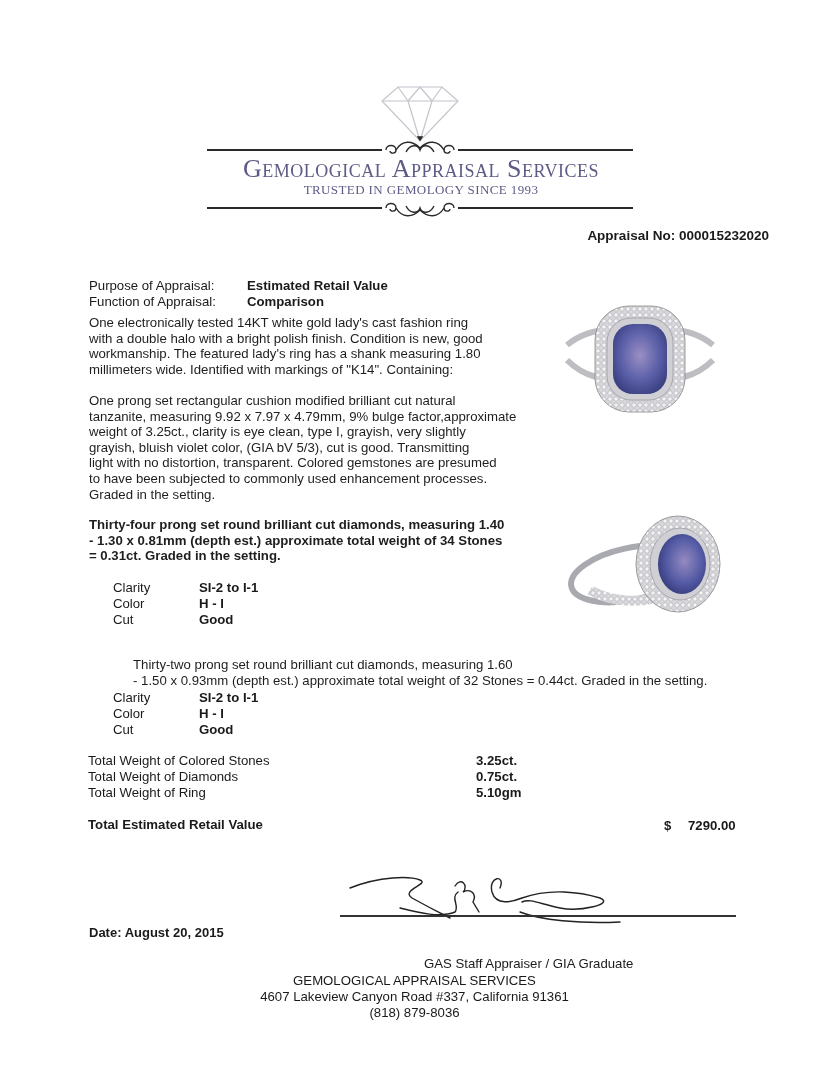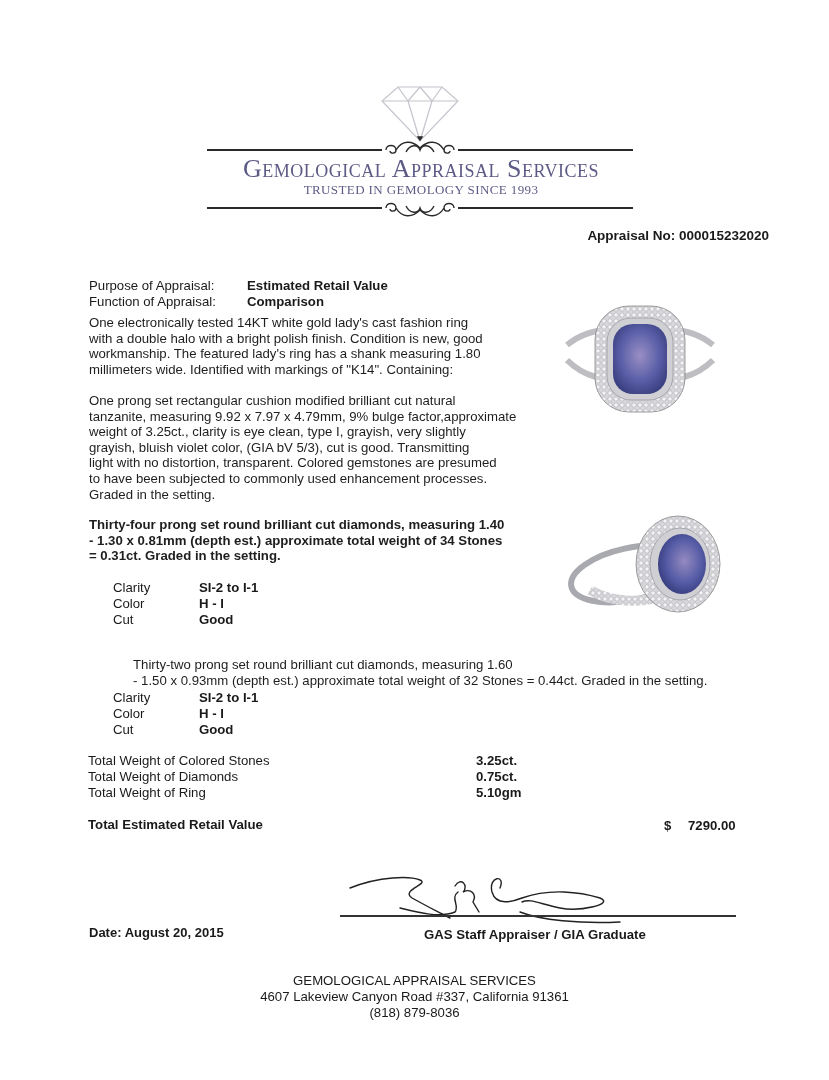--- a/index.html
+++ b/index.html
@@ -34,21 +34,21 @@
   .totals .row { white-space: nowrap; position: relative; width: 460px; }
   .totals .val { position: absolute; left: 388px; font-weight: bold; }
 
   #total-retail-label { left: 88px; top: 817px; font-size: 13.2px; font-weight: bold; }
   #total-retail-currency { left: 664px; top: 818px; font-size: 13.2px; font-weight: bold; }
   #total-retail-value { left: 688px; top: 818px; font-size: 13.2px; font-weight: bold; }
 
   #sig-line { left: 340px; top: 915px; width: 396px; height: 1.5px; background: #333; }
   #signature { left: 340px; top: 868px; }
   #date { left: 89px; top: 925px; font-size: 13px; font-weight: bold; }
-  #signer-title { left: 424px; top: 927px; font-size: 13.2px; font-weight: bold; }
+  #signer-title { left: 424px; top: 956px; font-size: 13.2px; font-weight: normal; }
 
   .footer { position: absolute; left: 0; width: 829px; text-align: center; font-size: 13.2px; line-height: 15.6px; }
 
   #ring-top { left: 565px; top: 300px; }
   #ring-side { left: 560px; top: 512px; }
 </style>
 </head>
 <body>
 
 <svg id="logo-diamond" class="abs" width="80" height="60" viewBox="0 0 80 60">

